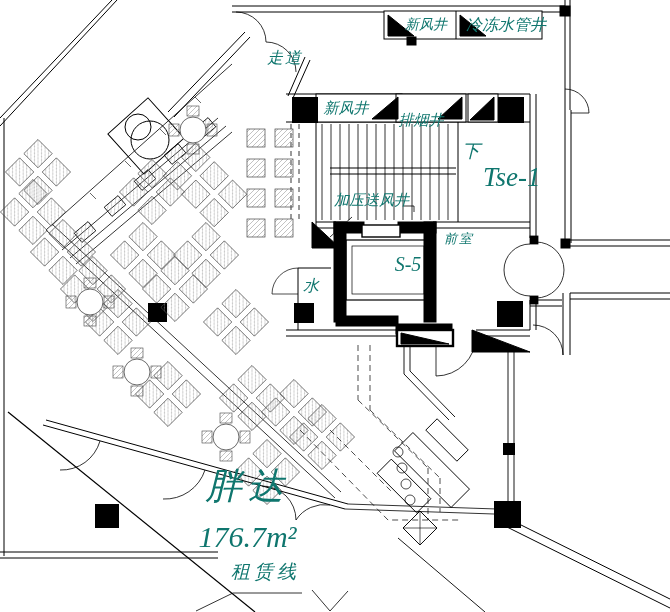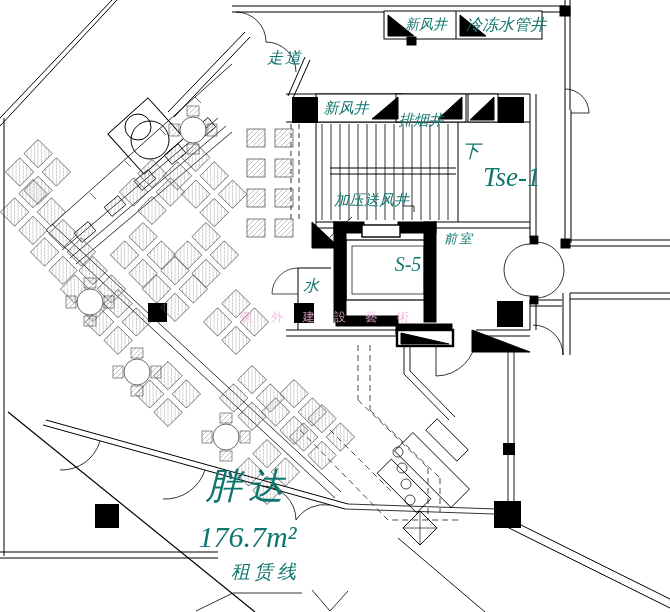--- a/index.html
+++ b/index.html
@@ -276,15 +276,14 @@
 
 <div class="lbl" style="left:444px;top:232px;font-size:13px;letter-spacing:2px;">前室</div>
 
 <div class="lbl" style="left:303px;top:278px;font-size:16px;">水</div>
 
 <div class="lbl ctr" style="left:195px;top:468px;width:105px;font-size:36px;letter-spacing:6px;">胖达</div>
 <div class="lbl serif ctr" style="left:150px;top:507px;width:195px;font-size:30px;margin-top:15px;">176.7m²</div>
 
 <div class="lbl" style="left:231px;top:562px;font-size:19px;letter-spacing:4px;">租赁线</div>
 
-<div class="wm2" style="left:240px;top:309px;font-size:12px;word-spacing:16px;">例 外 建 設 藝 術</div>
 
 </div>
 
 </body></html>

